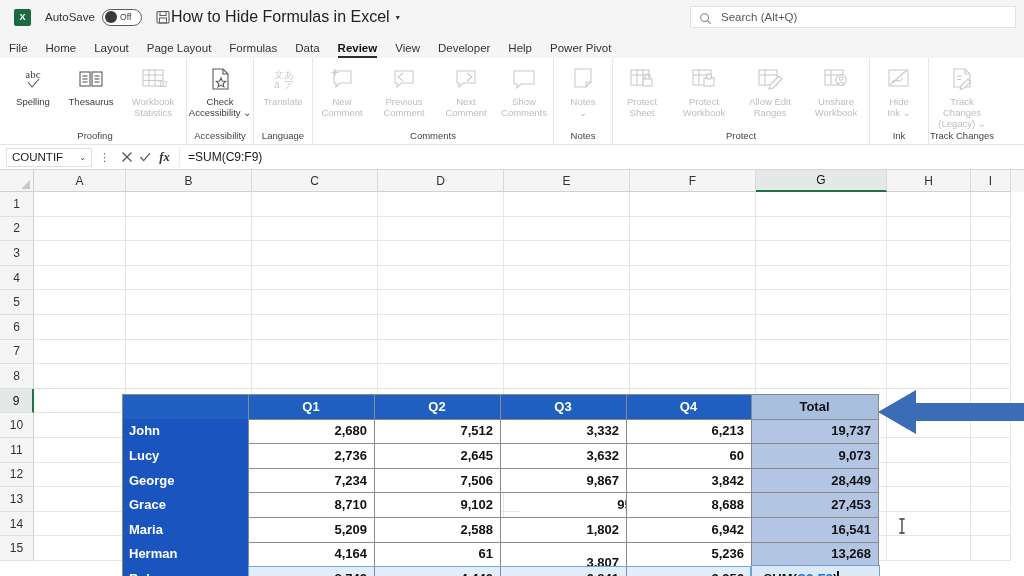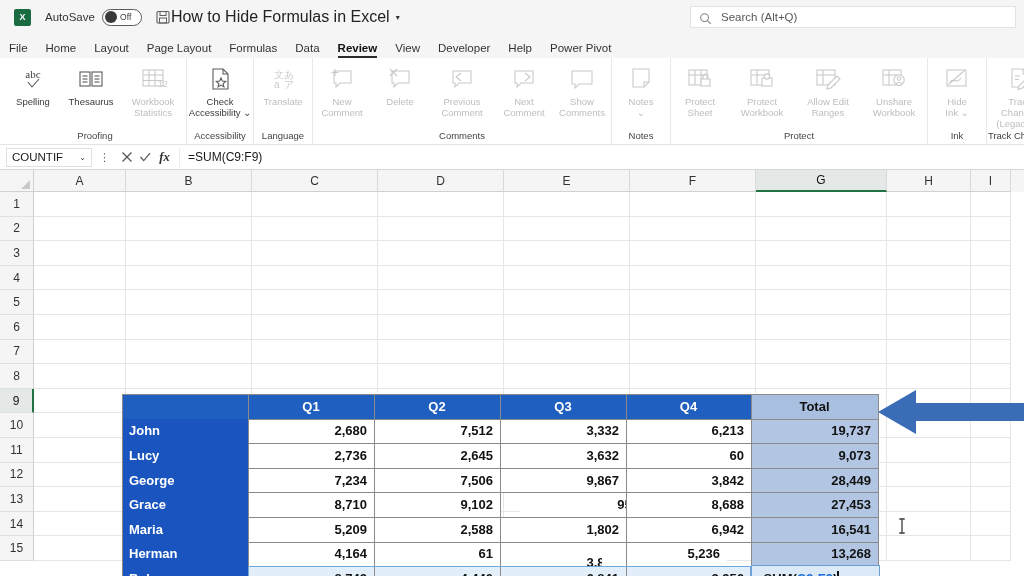--- a/index.html
+++ b/index.html
@@ -318,30 +318,20 @@
           <div class="ritem dim">
             <div class="glyph">
               <svg width="30" height="28" viewBox="0 0 30 28">
                 <path d="M7,6 h17 v12 h-11 l-4,4 v-4 h-2 z" fill="none" stroke="#595959" stroke-width="1.1"></path>
                 <line x1="8" y1="4" x2="8" y2="11" fill="none" stroke="#595959" stroke-width="1.1"></line>
                 <line x1="4.5" y1="7.5" x2="11.5" y2="7.5" fill="none" stroke="#595959" stroke-width="1.1"></line>
               </svg>
             </div>
             <div class="lbl">New
 Comment</div>
-          </div>
-          <div class="ritem dim">
-            <div class="glyph">
-              <svg width="30" height="28" viewBox="0 0 30 28">
-                <path d="M7,6 h17 v12 h-11 l-4,4 v-4 h-2 z" fill="none" stroke="#595959" stroke-width="1.1"></path>
-                <line x1="5" y1="4" x2="12" y2="11" fill="none" stroke="#595959" stroke-width="1.1"></line>
-                <line x1="12" y1="4" x2="5" y2="11" fill="none" stroke="#595959" stroke-width="1.1"></line>
-              </svg>
-            </div>
-            <div class="lbl">Delete</div>
           </div>
           <div class="ritem dim wide">
             <div class="glyph">
               <svg width="30" height="28" viewBox="0 0 30 28">
                 <path d="M6,6 h18 v12 h-12 l-4,4 v-4 h-2 z" fill="none" stroke="#595959" stroke-width="1.1"></path>
                 <polyline points="14,8 9,12 14,16" fill="none" stroke="#595959" stroke-width="1.1"></polyline>
               </svg>
             </div>
             <div class="lbl">Previous
 Comment</div>
@@ -732,21 +722,21 @@
         <div class="tc name" style="left: 122px; top: 347px; width: 126px; height: 24.6px;">Maria</div>
         <div class="tc num" style="left: 248px; top: 347px; width: 126px; height: 24.6px;">5,209</div>
         <div class="tc num" style="left: 374px; top: 347px; width: 126px; height: 24.6px;">2,588</div>
         <div class="tc num" style="left: 500px; top: 347px; width: 126px; height: 24.6px;">1,802</div>
         <div class="tc num" style="left: 626px; top: 347px; width: 125px; height: 24.6px;">6,942</div>
         <div class="tc tot" style="left: 751px; top: 347px; width: 127px; height: 24.6px;">16,541</div>
         <div class="tc name" style="left: 122px; top: 371.6px; width: 126px; height: 24.6px;">Herman</div>
         <div class="tc num" style="left: 248px; top: 371.6px; width: 126px; height: 24.6px;">4,164</div>
         <div class="tc num" style="left: 374px; top: 371.6px; width: 126px; height: 24.6px;">61</div>
         <div class="tc num" style="left: 500px; top: 371.6px; width: 126px; height: 41px;">3,807</div>
-        <div class="tc num" style="left: 602px; top: 371.6px; width: 125px; height: 24.6px;">5,236</div>
+        <div class="tc num" style="left: 626px; top: 371.6px; width: 125px; height: 24.6px;">5,236</div>
         <div class="tc tot" style="left: 751px; top: 371.6px; width: 127px; height: 24.6px;">13,268</div>
         <div class="tc name" style="left: 122px; top: 396.2px; width: 126px; height: 24.6px;">Bob</div>
         <div class="tc numhl" style="left: 248px; top: 396.2px; width: 126px; height: 24.6px;">8,742</div>
         <div class="tc numhl" style="left: 374px; top: 396.2px; width: 126px; height: 24.6px;">4,440</div>
         <div class="tc numhl" style="left: 500px; top: 396.2px; width: 126px; height: 24.6px;">6,841</div>
         <div class="tc numhl" style="left: 626px; top: 396.2px; width: 125px; height: 24.6px;">2,356</div>
         <div class="tc tot" style="left: 751px; top: 396.2px; width: 127px; height: 24.6px;"></div>
         <div class="gridline-h" style="left: 248px; top: 248.6px; width: 630px; background: rgb(138, 138, 138);"></div>
         <div class="gridline-h" style="left: 248px; top: 273.2px; width: 630px; background: rgb(138, 138, 138);"></div>
         <div class="gridline-h" style="left: 248px; top: 297.8px; width: 630px; background: rgb(138, 138, 138);"></div>

